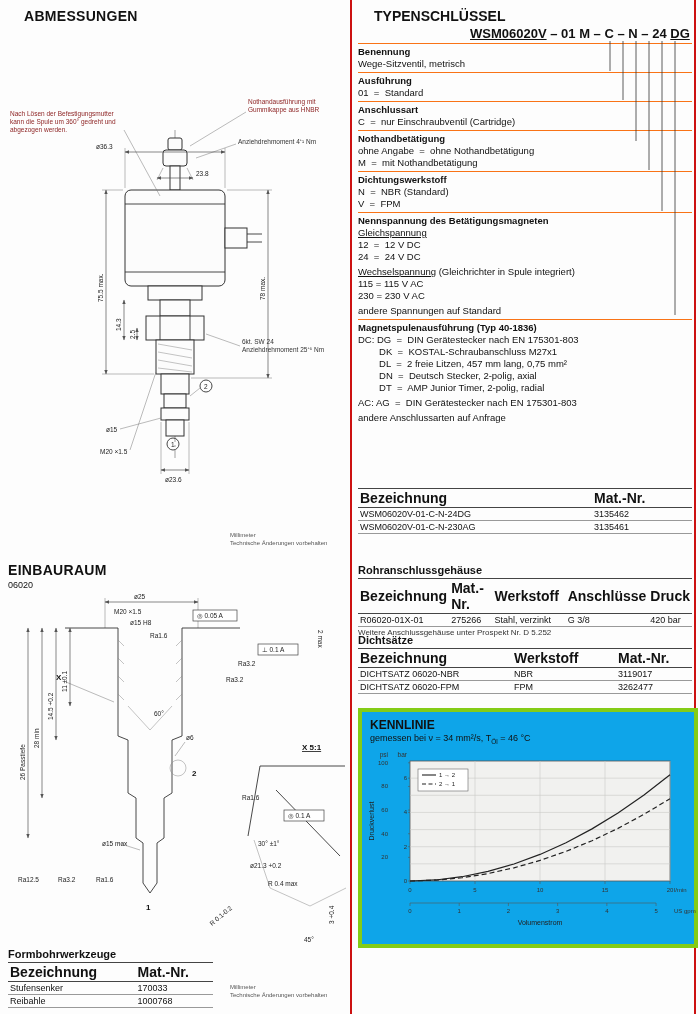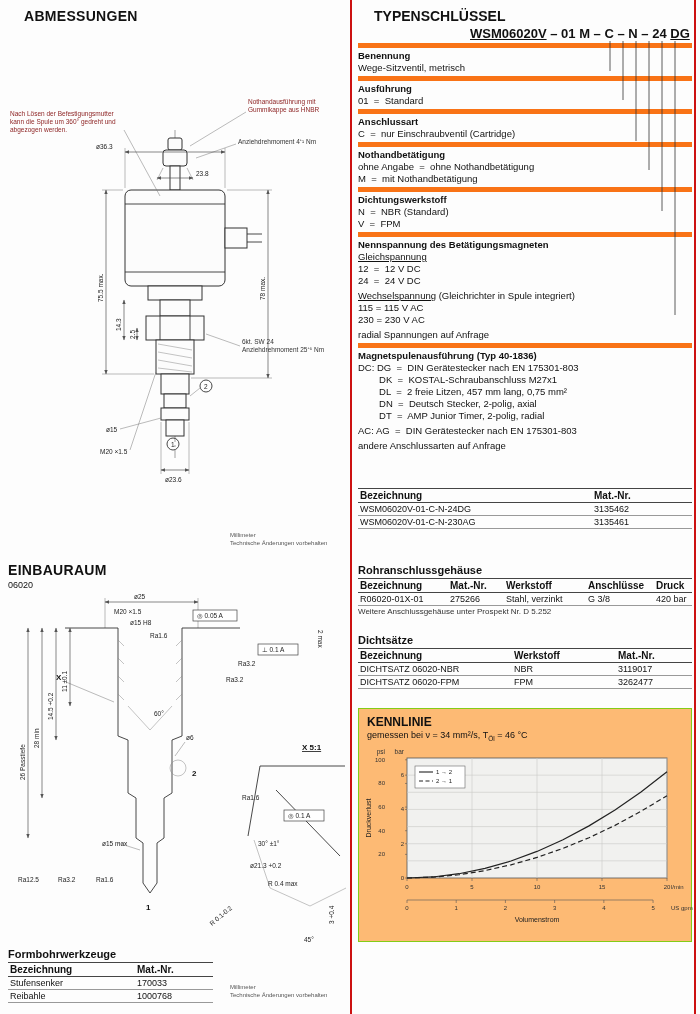--- a/index.html
+++ b/index.html
@@ -22,34 +22,34 @@
   .cl{stroke:#666;stroke-width:.6;stroke-dasharray:8 3 2 3;fill:none;}
   .dim{stroke:#555;stroke-width:.7;fill:none;}
   .ext{stroke:#777;stroke-width:.5;fill:none;}
   .dt{font-size:6.5px;fill:#222;}
   .dtb{font-size:8px;font-weight:bold;fill:#111;}
   .tolbox{stroke:#444;stroke-width:.7;fill:#fff;}
   
   .ts-title{font-size:14px;font-weight:bold;margin-left:16px;}
   .ts-code{margin:2px 0 2px 112px;font-size:13px;font-weight:bold;white-space:pre;}
   .ts-code .u{text-decoration:underline;}
-  .ts-section{border-top:5px solid #f97316;padding:2px 0 2px 0;font-size:9.5px;line-height:12px;}
+  .ts-section{border-top:1px solid #f97316;padding:2px 0 2px 0;font-size:9.5px;line-height:12px;}
   .ts-label{font-weight:bold;}
   .pre{white-space:pre;display:block;}
   .usub{text-decoration:underline;}
   .ts-note{margin-top:3px;display:block;}
   
   .blk-title{font-size:11px;font-weight:bold;margin-bottom:2px;}
   table.tbl{border-collapse:collapse;width:100%;}
-  table.tbl th{font-size:10px;font-weight:bold;text-align:left;
+  table.tbl th{font-size:14px;font-weight:bold;text-align:left;
     border-top:1px solid #444;border-bottom:1px solid #444;padding:1px 2px;}
   table.tbl td{font-size:9px;border-bottom:1px solid #999;padding:1px 2px;}
   .footnote{font-size:8px;color:#333;margin-top:1px;}
   
-  .kbox{position:absolute;border:1px solid #84cc16;background:#fdba74;}
+  .kbox{position:absolute;border:4px solid #84cc16;background:#0ea5e9;}
   .ktitle{font-size:12px;font-weight:bold;margin:6px 0 1px 8px;}
   .ksub{font-size:9px;margin:0 0 2px 8px;}
   sub{font-size:6.5px;}
 </style>
 </head>
 <body>
 
 <div class="page">
 
   <div class="redline" style="left:350px"></div>
@@ -306,21 +306,21 @@
         <span class="pre">V  =  FPM</span>
       </div>
       <div class="ts-section">
         <span class="ts-label">Nennspannung des Betätigungsmagneten</span>
         <span class="pre"><span class="usub">Gleichspannung</span></span>
         <span class="pre">12  =  12 V DC</span>
         <span class="pre">24  =  24 V DC</span>
         <span class="pre" style="margin-top:3px"><span class="usub">Wechselspannung</span><span> (Gleichrichter in Spule integriert)</span></span>
         <span class="pre">115 = 115 V AC</span>
         <span class="pre">230 = 230 V AC</span>
-        <span class="ts-note">radial Spannungen auf Anfrage</span>
+        <span class="ts-note">andere Spannungen auf Standard</span>
       </div>
       <div class="ts-section">
         <span class="ts-label">Magnetspulenausführung (Typ 40-1836)</span>
         <span class="pre">DC: DG  =  DIN Gerätestecker nach EN 175301-803</span>
         <span class="pre">        DK  =  KOSTAL-Schraubanschluss M27x1</span>
         <span class="pre">        DL  =  2 freie Litzen, 457 mm lang, 0,75 mm²</span>
         <span class="pre">        DN  =  Deutsch Stecker, 2-polig, axial</span>
         <span class="pre">        DT  =  AMP Junior Timer, 2-polig, radial</span>
         <span class="pre" style="margin-top:3px">AC: AG  =  DIN Gerätestecker nach EN 175301-803</span>
         <span class="ts-note">andere Anschlussarten auf Anfrage</span>

